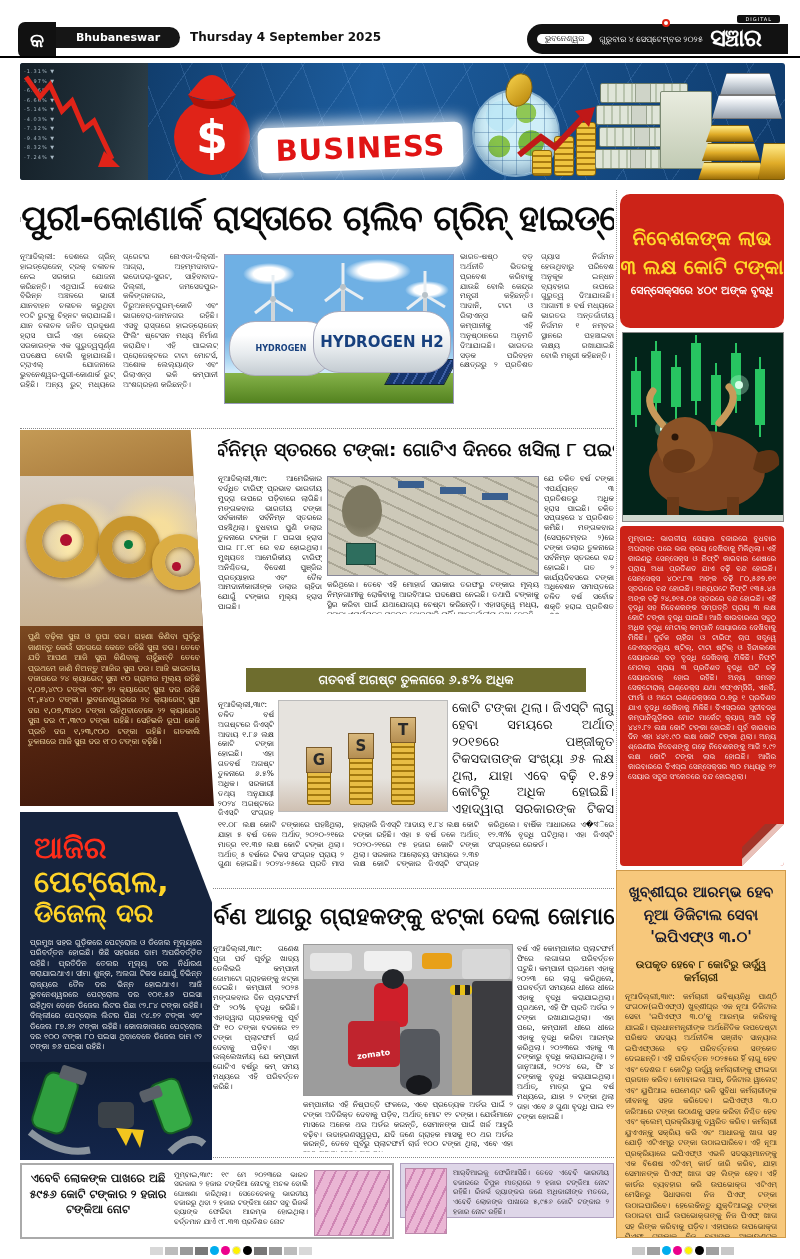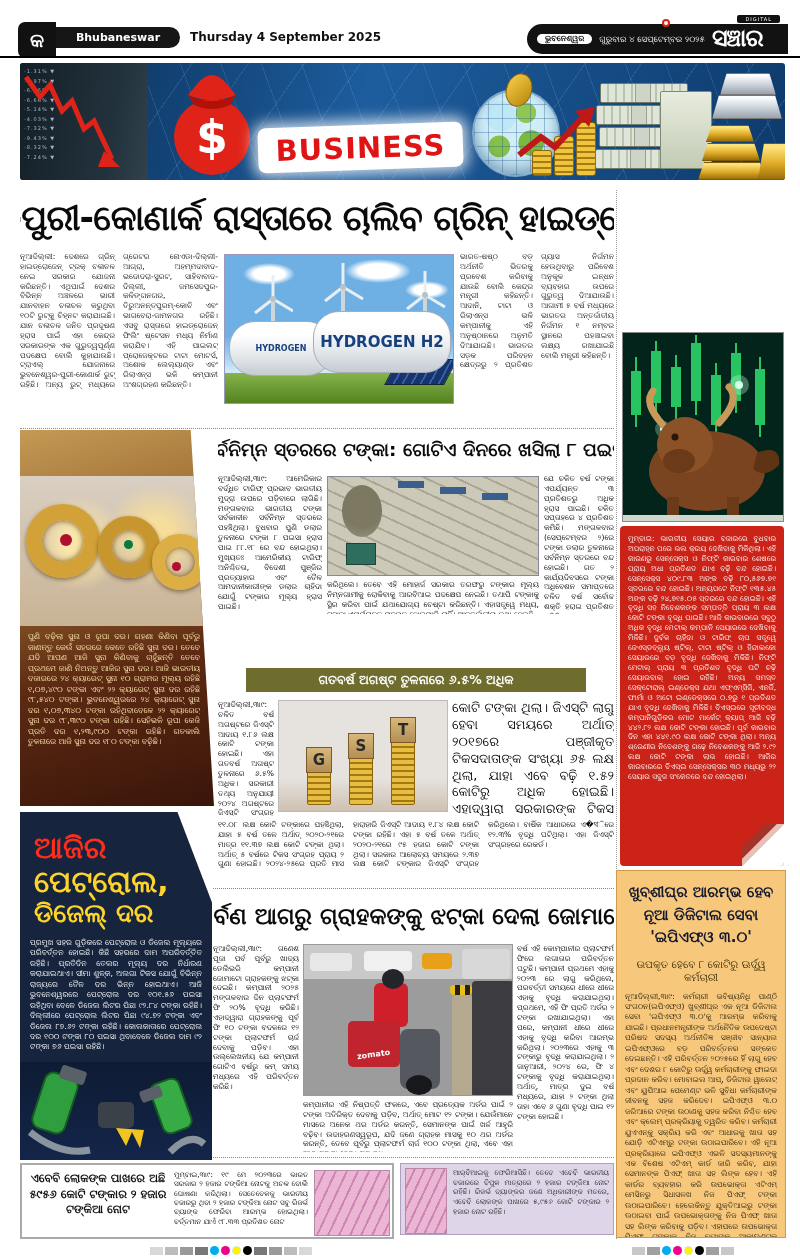--- a/index.html
+++ b/index.html
@@ -11,23 +11,23 @@
   .just{text-align:justify;}
 
   
   .hdr-logo{left:18px;top:22px;width:38px;height:36px;background:#111;border-radius:7px 0 0 7px;
             color:#fff;font-size:19px;font-weight:bold;display:flex;align-items:center;justify-content:center;}
   .hdr-pill-en{left:56px;top:27px;width:124px;height:21px;background:#161616;border-radius:0 11px 11px 0;
                color:#fff;font-size:11px;font-weight:bold;display:flex;align-items:center;justify-content:center;}
   .hdr-date-en{left:190px;top:30px;font-size:12px;font-weight:bold;color:#111;}
   .hdr-right{left:527px;top:24px;width:261px;height:30px;background:#121212;border-radius:15px 0 0 15px;
              display:flex;align-items:center;gap:7px;padding-left:10px;}
-  .hdr-pill-od{background:#fff;color:#111;font-size:8px;font-weight:bold;border-radius:8px;
+  .hdr-pill-od{background:#fff;color:#111;font-size:8px;font-weight:normal;border-radius:8px;
                padding:0 8px;white-space:nowrap;}
-  .hdr-date-od{color:#fff;font-size:8.5px;white-space:nowrap;}
+  .hdr-date-od{color:#fff;font-size:8.5px;white-space:nowrap;font-family:Liberation Serif, serif;}
   .hdr-mast{color:#fff;font-size:24px;font-weight:800;letter-spacing:-1px;line-height:1;position:relative;top:-1px;}
   .hdr-dot{position:absolute;right:118px;top:-5px;width:8px;height:8px;border-radius:50%;
            background:#fff;border:2px solid #d21;}
   .hdr-tag{position:absolute;right:8px;top:-9px;background:#111;color:#fff;font-size:5px;
            letter-spacing:1px;padding:1px 8px;border-radius:2px;}
   .hdr-rule{left:0;top:56px;width:800px;height:2px;background:#000;}
 
   
   .banner{left:20px;top:63px;width:765px;height:117px;border-radius:3px;
           background:
@@ -161,39 +161,39 @@
   .zo-car{position:absolute;border-radius:4px;}
   .zo-cap{left:303px;top:1100px;width:210px;height:52px;font-size:7.6px;line-height:1.3;}
 
   
   .nt-box{left:20px;top:1163px;width:374px;height:76px;border:2px solid #aaa;background:#fff;}
   .nt-hl{position:absolute;left:6px;top:6px;width:140px;height:62px;font-size:11.5px;font-weight:800;
          color:#111;text-align:center;line-height:1.35;}
   .nt-body{position:absolute;left:152px;top:5px;width:134px;height:66px;font-size:7.2px;line-height:1.3;}
   .nt-img{position:absolute;left:292px;top:5px;width:76px;height:66px;border:1px solid #b8a;
           background:repeating-linear-gradient(115deg,#eab6d4 0 8px,#cf86b4 8px 10px),#f0d5e5;}
-  .lav-box{left:400px;top:1163px;width:214px;height:72px;background:#ded6e8;border:1px solid #b0a0c0;}
+  .lav-box{left:400px;top:1163px;width:214px;height:55px;background:#ded6e8;border:1px solid #b0a0c0;}
   .lav-img{position:absolute;left:4px;top:4px;width:42px;height:66px;
            background:repeating-linear-gradient(115deg,#eab6d4 0 7px,#cf86b4 7px 9px),#f0d5e5;border:1px solid #b8a;}
   .lav-txt{position:absolute;left:52px;top:4px;width:156px;height:66px;font-size:7.2px;line-height:1.35;color:#222;}
 
   
   .sb-red1{left:620px;top:194px;width:164px;height:134px;background:#cc2318;border-radius:10px;
            display:flex;flex-direction:column;align-items:center;justify-content:center;gap:5px;padding:4px;}
   .sb-red1 .l1,.sb-red1 .l2{color:#ffd92a;font-size:20px;font-weight:800;line-height:1.2;white-space:nowrap;}
   .sb-red1 .l3{color:#fff;font-size:11px;font-weight:bold;white-space:nowrap;}
   .sb-bull{left:622px;top:332px;width:162px;height:190px;background:#03241a;border:1px solid #888;}
   .sb-red2{left:620px;top:526px;width:164px;height:340px;background:#cc2318;border-radius:4px;
            color:#fff;font-size:7.4px;line-height:1.34;padding:8px 8px;}
   .sb-curl{position:absolute;right:0;bottom:0;width:42px;height:42px;
            background:linear-gradient(315deg,#ffffff 0 49%,#e8c0b8 50% 58%,#a33328 59% 72%,#cc2318 73%);}
   .sb-epfo{left:616px;top:870px;width:170px;height:368px;background:#f7c87c;border:1px solid #cf9a4a;
            padding:10px 8px;}
   .epfo-hl{font-size:15px;font-weight:800;color:#14182e;text-align:center;line-height:1.5;}
-  .epfo-sub{font-size:10.5px;font-weight:400;color:#3a2c08;text-align:center;margin-top:9px;}
+  .epfo-sub{font-size:10.5px;font-weight:700;color:#3a2c08;text-align:center;margin-top:9px;}
   .epfo-body{font-size:7.7px;line-height:1.36;color:#241c0c;margin-top:8px;}
 
   
   .reg{top:1246px;height:9px;display:flex;align-items:center;gap:2px;}
   .reg .sq{width:13px;height:8px;}
   .reg .dot{width:9px;height:9px;border-radius:50%;}
 </style>
 </head>
 <body>
 
@@ -413,20 +413,25 @@
   <div class="abs nt-box">
     <div class="nt-hl clip">ଏବେବି ଲୋକଙ୍କ ପାଖରେ ଅଛି ୫୯୫୬ କୋଟି ଟଙ୍କାର ୨ ହଜାର ଟଙ୍କିଆ ନୋଟ</div>
     <div class="nt-body just clip">ମୁମ୍ବାଇ,୩ା୯: ୧୯ ମେ ୨୦୨୩ରେ ଭାରତ ସରକାର ୨ ହଜାର ଟଙ୍କିଆ ନୋଟକୁ ଅଚଳ ବୋଲି ଘୋଷଣା କରିଥିଲା। ସେତେବେଳକୁ ଭାରତୀୟ ବଜାରରୁ ଥିବା ୨ ହଜାର ଟଙ୍କିଆ ନୋଟ ସବୁ ରିଜର୍ଭ ବ୍ୟାଙ୍କ ଫେରିବା ଆରମ୍ଭ ହୋଇଥିଲା। ବର୍ତ୍ତମାନ ଯାଏଁ ୯୮.୩୩ ପ୍ରତିଶତ ନୋଟ</div>
     <div class="nt-img"></div>
   </div>
   <div class="abs lav-box">
     <div class="lav-img"></div>
     <div class="lav-txt just clip">ଆର୍‌ବିଆଇକୁ ଫେରିଆସିଛି। ତେବେ ଏବେବି ଭାରତୀୟ ବଜାରରେ ବିପୁଳ ମାତ୍ରାରେ ୨ ହଜାର ଟଙ୍କିଆ ନୋଟ ରହିଛି। ରିଜର୍ଭ ବ୍ୟାଙ୍କର ଜଣେ ଅଧିକାରୀଙ୍କ ମତରେ, ଏବେବି ଲୋକଙ୍କ ପାଖରେ ୫,୯୫୬ କୋଟି ଟଙ୍କାର ୨ ହଜାର ନୋଟ ରହିଛି।</div>
   </div>
 
+  <div class="abs sb-red1">
+    <span class="l1" actable="false">ନିବେଶକଙ୍କ ଲାଭ</span>
+    <span class="l2">୩ ଲକ୍ଷ କୋଟି ଟଙ୍କା</span>
+    <span class="l3">ସେନ୍‌ସେକ୍ସରେ ୪୦୯ ଅଙ୍କ ବୃଦ୍ଧି</span>
+  </div>
   <div class="abs sb-bull clip">
     <svg width="162" height="190">
       <g fill="#2ee06e" opacity="0.85">
         <rect x="8" y="38" width="10" height="44"></rect>
           <rect x="12" y="24" width="2" height="70"></rect>
         <rect x="28" y="18" width="10" height="52"></rect>
           <rect x="32" y="8" width="2" height="76"></rect>
         <rect x="48" y="34" width="10" height="40"></rect>
           <rect x="52" y="22" width="2" height="66"></rect>
         <rect x="68" y="10" width="10" height="58"></rect>

